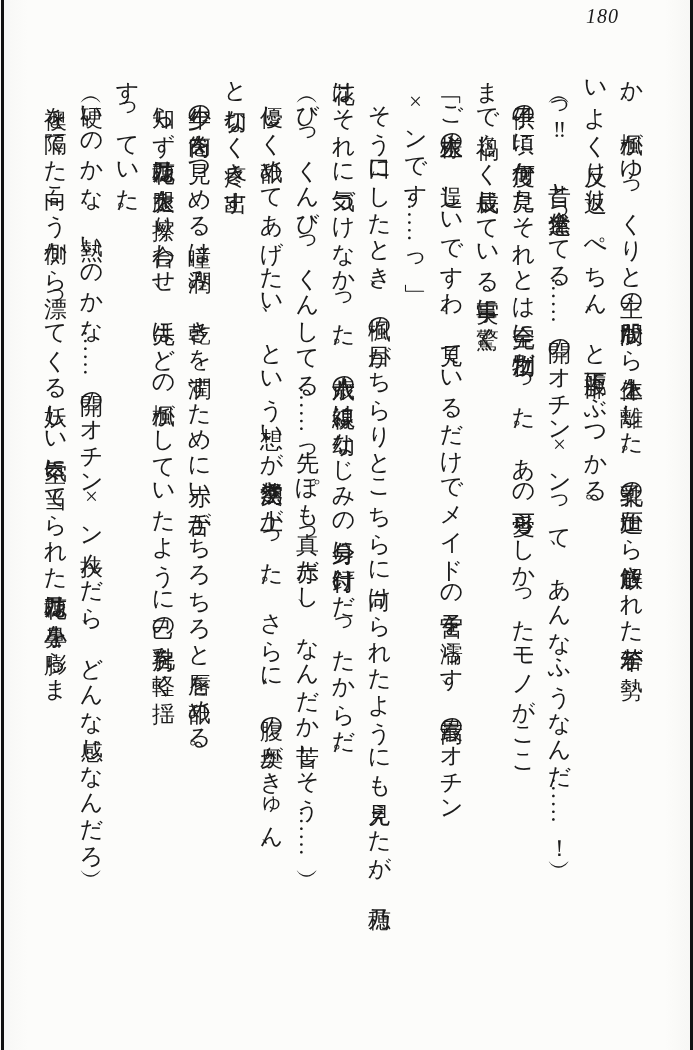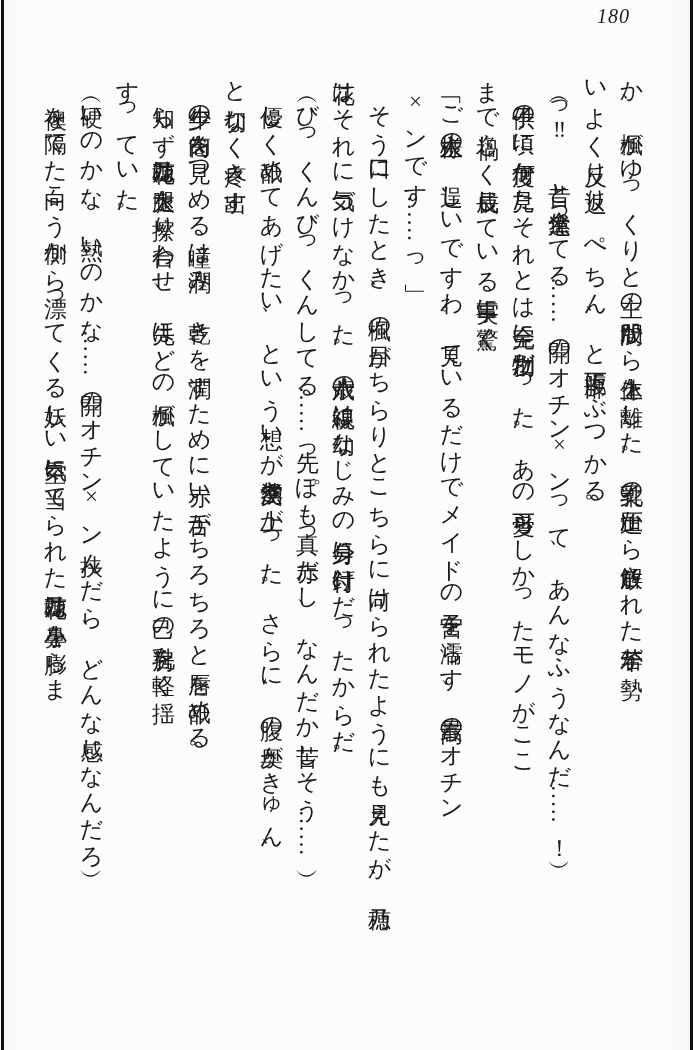--- a/index.html
+++ b/index.html
@@ -25,21 +25,21 @@
     height: 100%;
     background: #111111;
   }
   .border-left  { left: 1px;  width: 2.5px; }
   .border-right { right: 0px; width: 3px; }
   .page-number {
     position: absolute;
     top: 5px;
     left: 586px;
     width: 44px;
-    text-align: right;
+    text-align: left;
     font-size: 20px;
     font-style: italic;
     letter-spacing: 1px;
     color: #1c1c1c;
   }
   .text-block {
     position: absolute;
     top: 65px;
     right: 44px;
     width: 612px;

